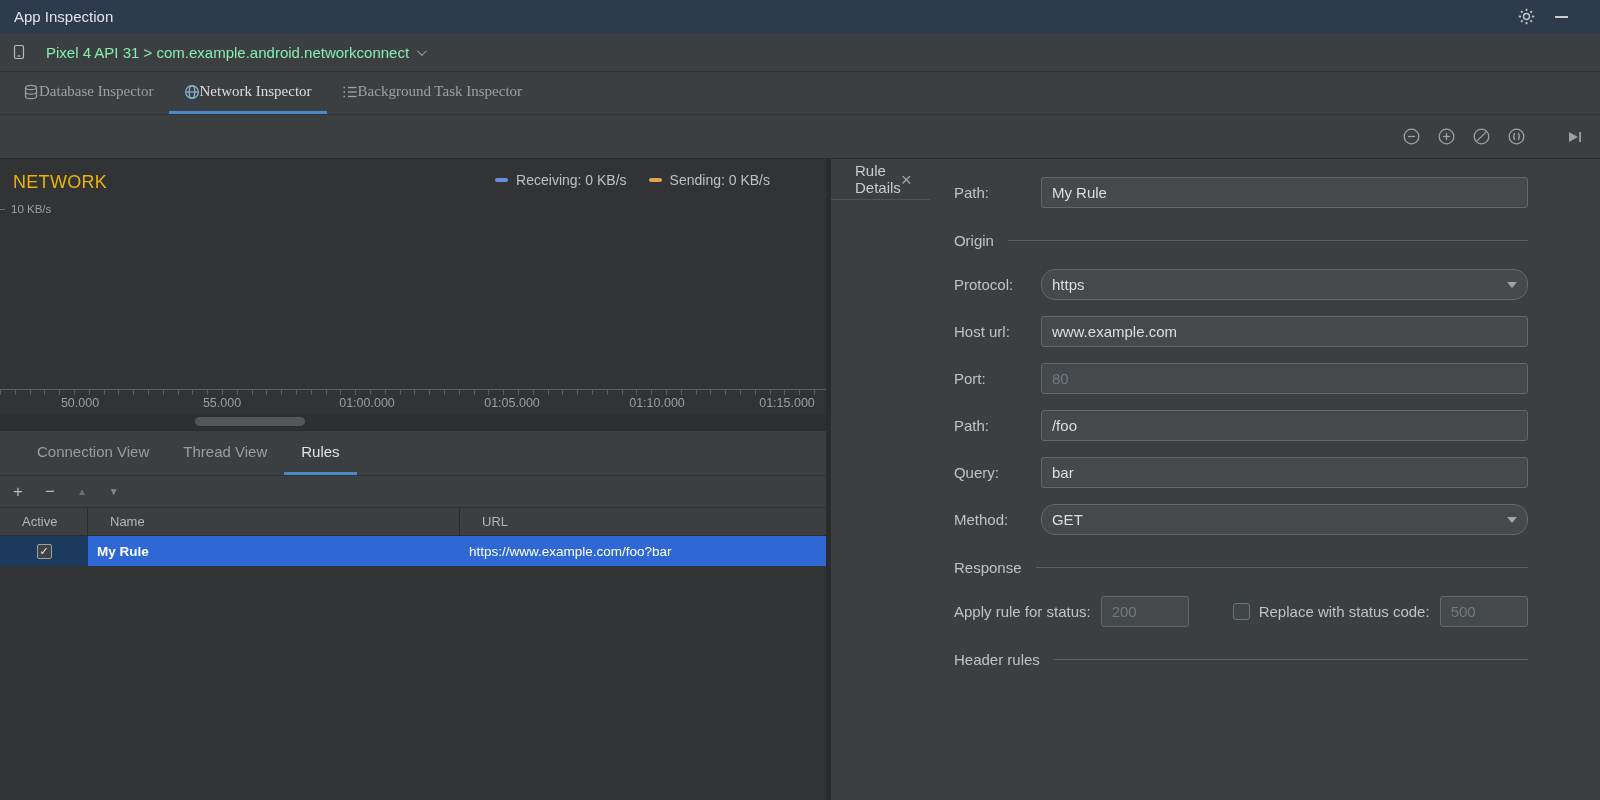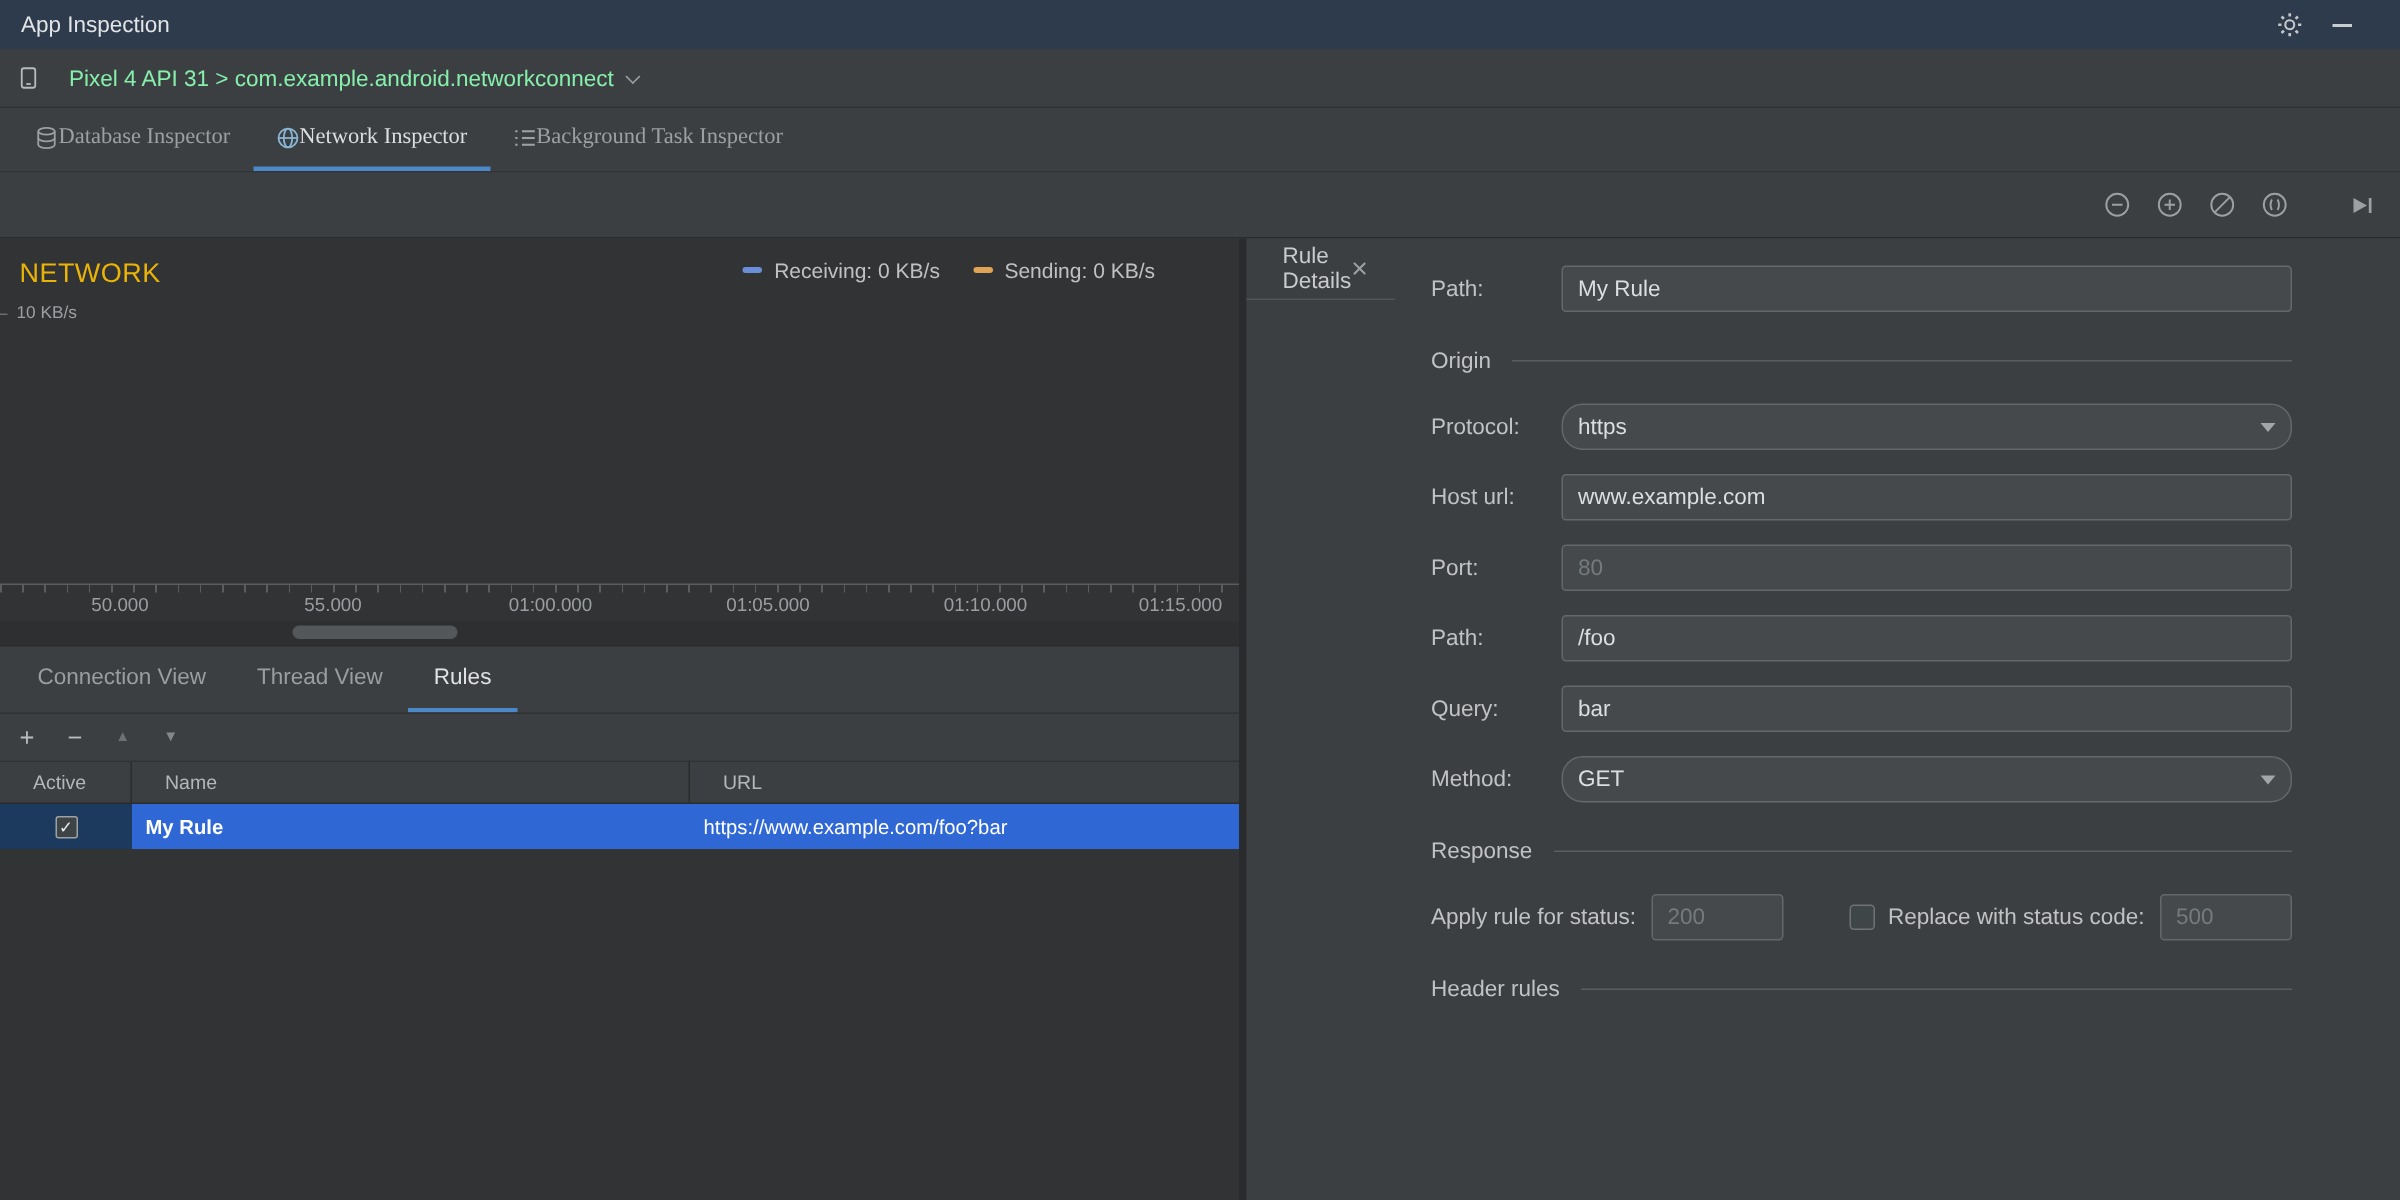--- a/index.html
+++ b/index.html
@@ -44,21 +44,21 @@
   .ylabel::before { content: ""; position: absolute; left: -11px; top: 6px; width: 5px; height: 1px; background: #6a6e71; }
 
   .axis { height: 25px; flex: 0 0 25px; position: relative; }
   .tickstrip { height: 6px; border-top: 1px solid #5a5e61; background: repeating-linear-gradient(90deg, #5a5e61 0 1px, transparent 1px 14.8px); }
   .ticklabels { position: relative; height: 18px; }
   .ticklabel { position: absolute; top: 1px; transform: translateX(-50%); font-size: 12.5px; color: #9b9ea1; white-space: nowrap; }
 
   .hscroll { height: 16px; flex: 0 0 16px; position: relative; background: #2d2f31; }
   .hthumb { position: absolute; left: 195px; top: 3px; width: 110px; height: 9px; border-radius: 5px; background: #53575a; }
 
-  .viewtabs { height: 45px; flex: 0 0 45px; background: #3c3f41; border-top: 1px solid #2b2b2b; display: flex; align-items: stretch; padding-left: 8px; }
+  .viewtabs { height: 45px; flex: 0 0 45px; background: #3c3f41; border-top: 1px solid #2b2b2b; display: flex; align-items: stretch; padding-left: 20px; }
   .viewtab { display: flex; align-items: center; padding: 0 17px; font-size: 15px; color: #9b9ea1; border-bottom: 3px solid transparent; }
   .viewtab.active { color: #e0e2e4; border-bottom-color: #4a88c7; }
 
   .rulesbar { height: 33px; flex: 0 0 33px; background: #3c3f41; border-top: 1px solid #303234; border-bottom: 1px solid #303234; display: flex; align-items: center; gap: 22px; padding-left: 13px; }
   .toolbtn { font-size: 17px; color: #b9bbbd; line-height: 1; }
   .toolbtn.dim  { font-size: 10px; color: #6d7174; }
   .toolbtn.dim2 { font-size: 10px; color: #84878a; }
 
   .tablehead { height: 28px; flex: 0 0 28px; background: #3c3f41; display: flex; align-items: center; font-size: 13px; color: #b4b6b8; border-bottom: 1px solid #2b2b2b; }
   .th { padding-left: 22px; height: 100%; display: flex; align-items: center; border-right: 1px solid #2b2b2b; }

